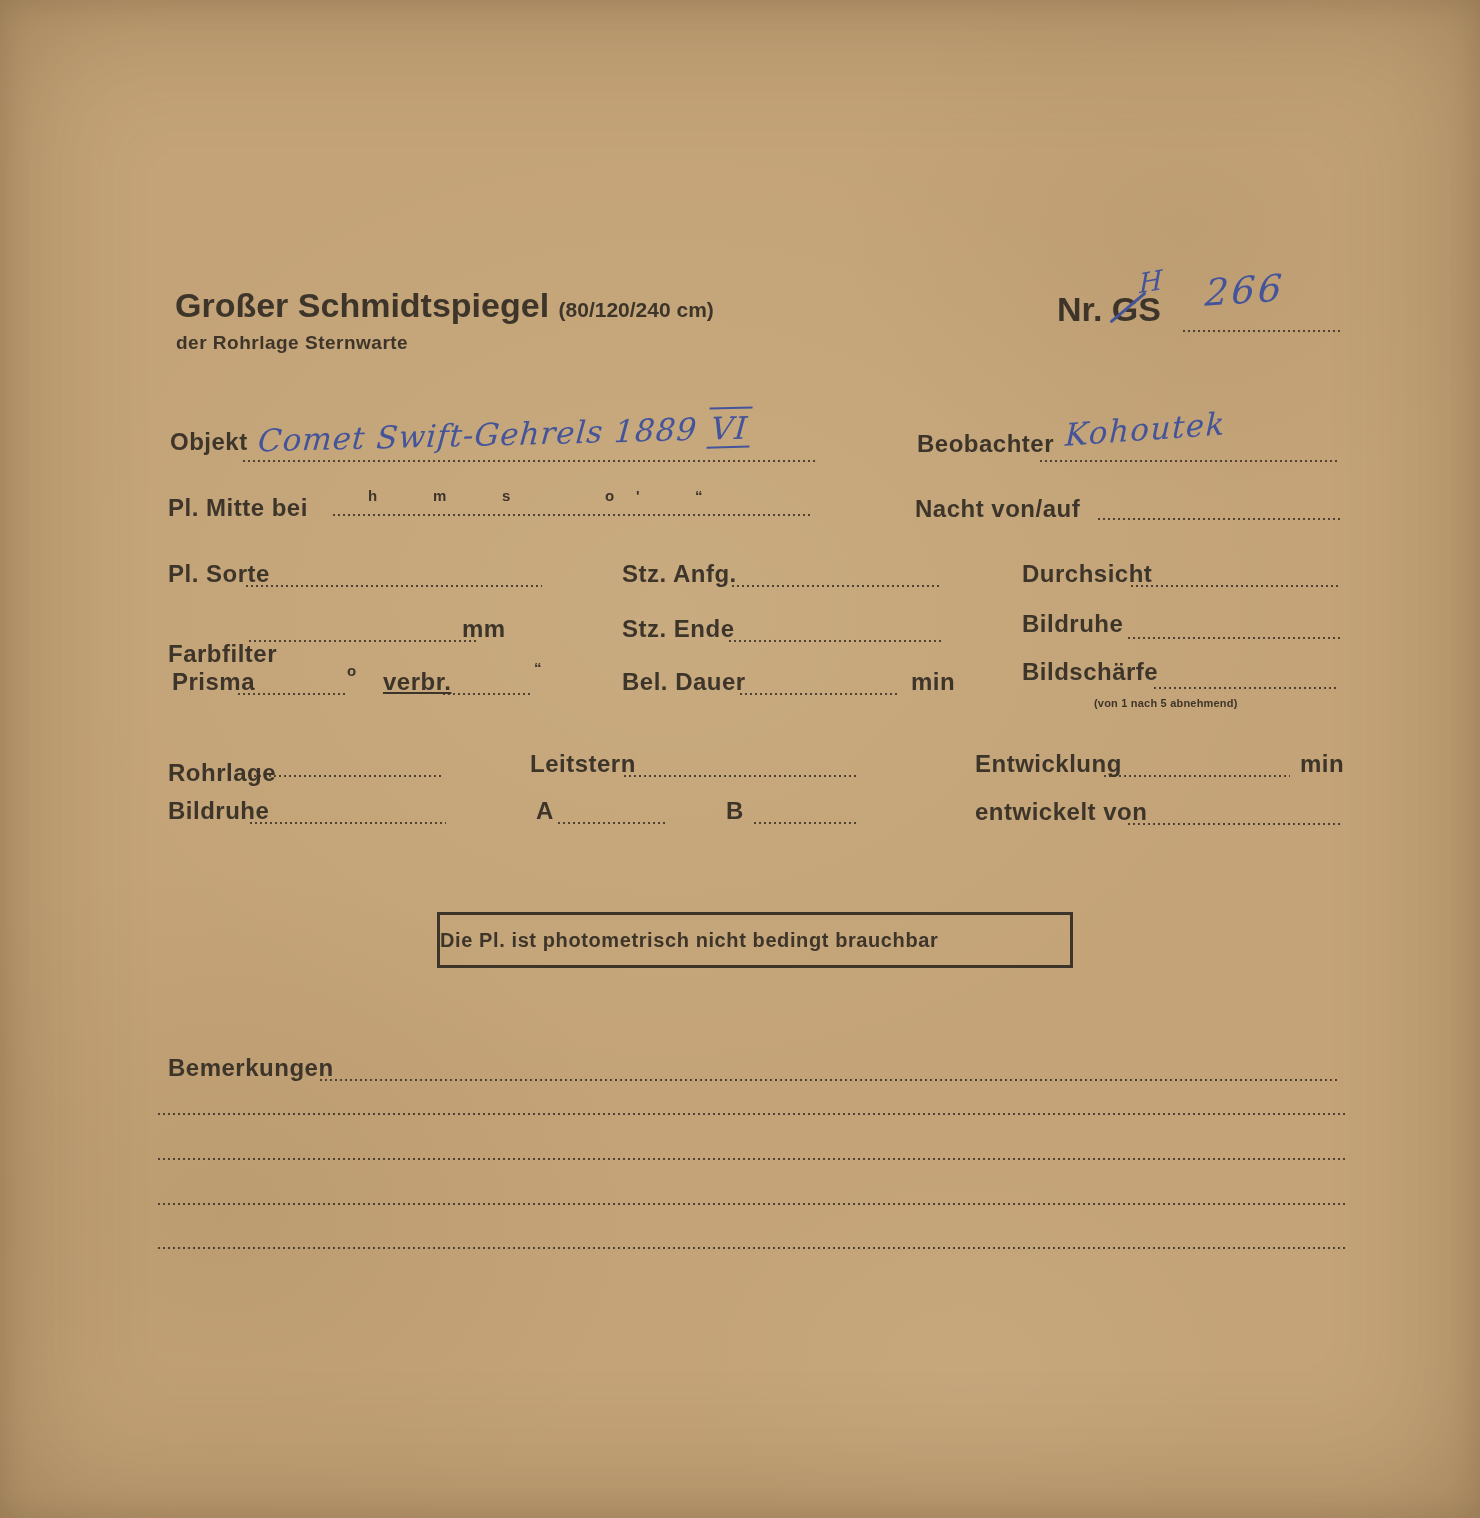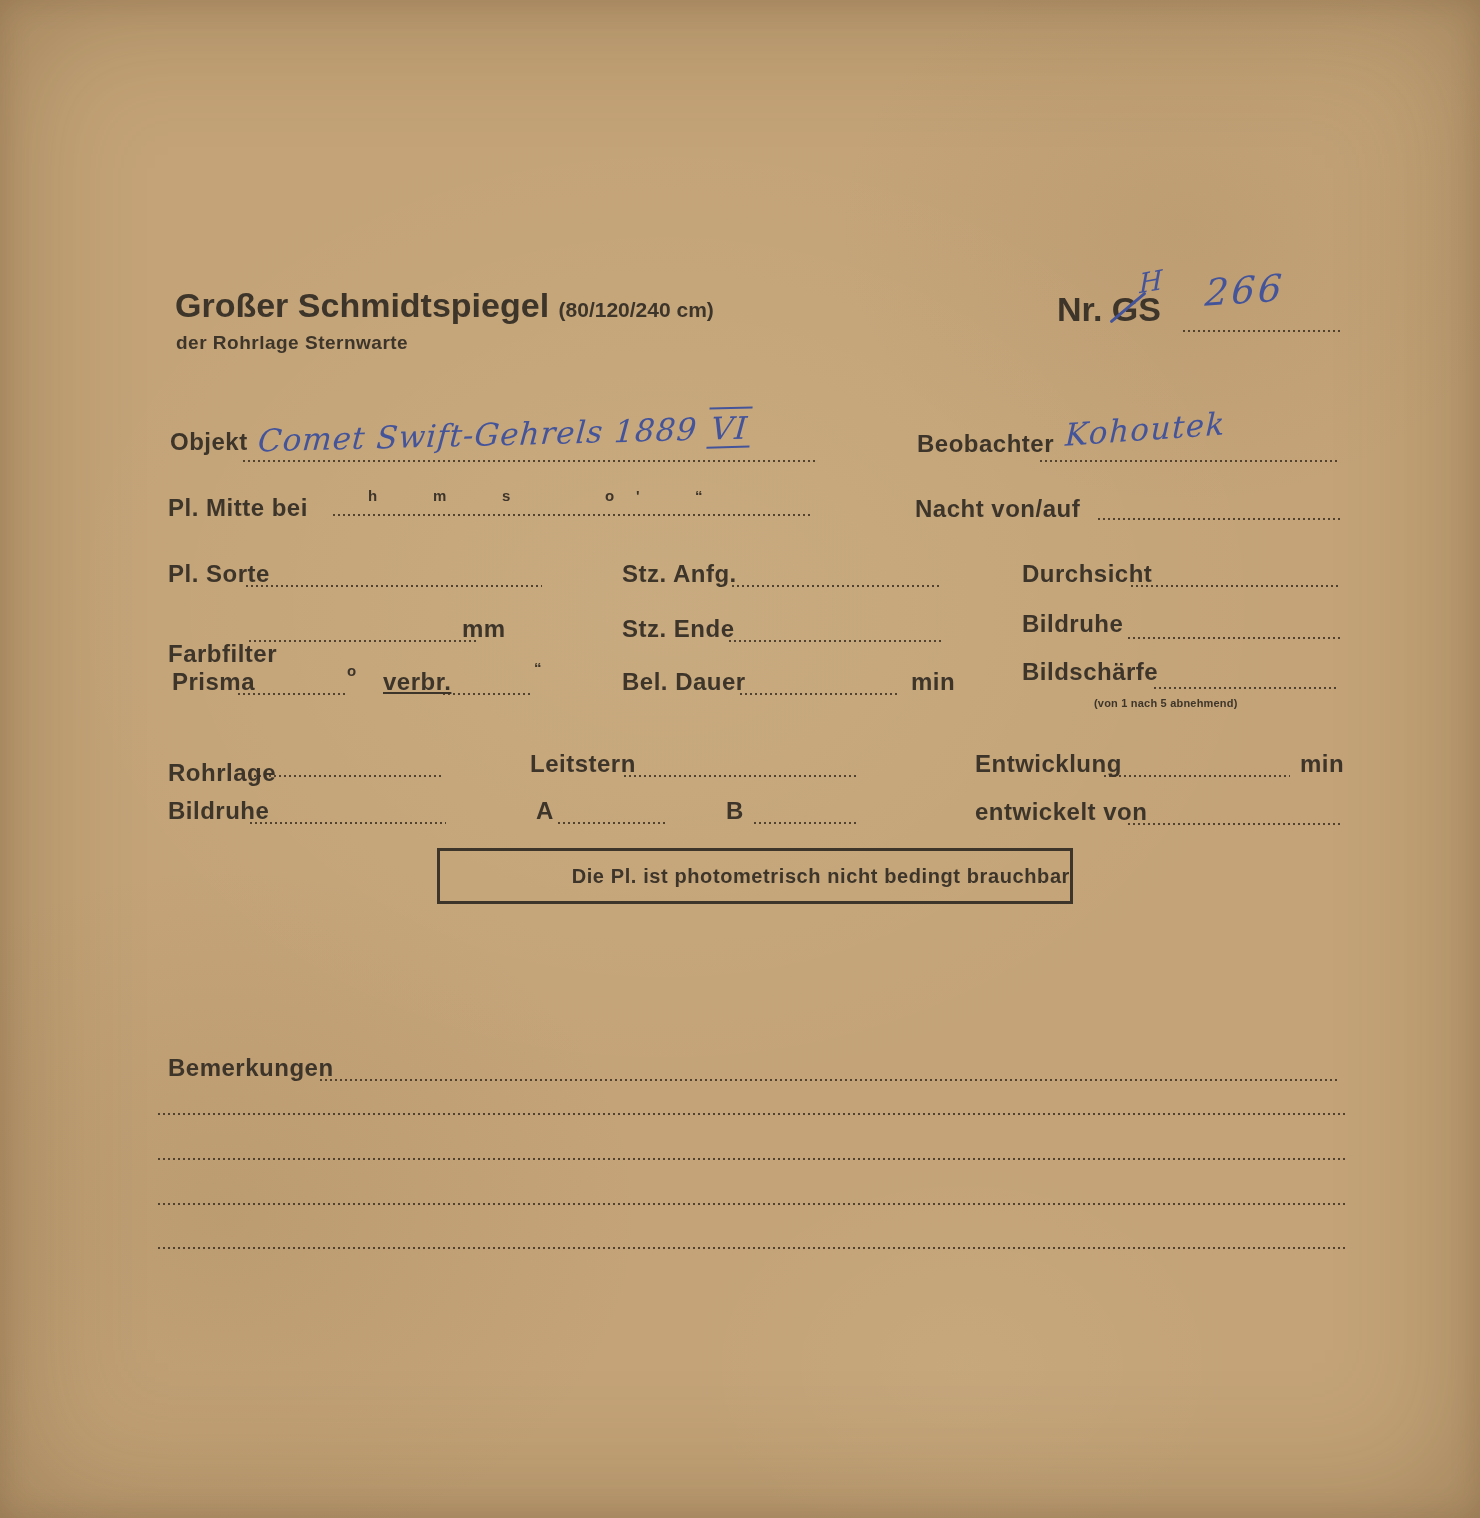--- a/index.html
+++ b/index.html
@@ -41,23 +41,23 @@
   .hw-objekt{font-size:31px;transform:rotate(-1.5deg) skewX(-6deg);letter-spacing:1px;}
   .hw-beob{font-size:31px;transform:rotate(-4deg) skewX(-6deg);letter-spacing:1.5px;}
   .hw-nr{font-size:37px;transform:rotate(-4deg) skewX(-8deg);letter-spacing:3px;}
   .hw-h{font-size:27px;transform:rotate(-10deg) skewX(-10deg);}
   .numeral{border-top:2px solid #44549b;border-bottom:2px solid #44549b;padding:1px 3px 0 3px;}
   .slash{
     position:absolute;width:46px;height:3px;background:#44549b;
     transform:rotate(-40deg);border-radius:2px;
   }
   .stamp{
-    position:absolute;left:437px;top:848px;width:630px;height:50px;
+    position:absolute;left:437px;top:912px;width:630px;height:50px;
     border:3px solid #3e352a;
-    display:flex;align-items:center;justify-content:flex-end;
+    display:flex;align-items:center;justify-content:flex-start;
   }
   .stamp .txt{font-weight:700;font-size:20px;color:#3e352a;letter-spacing:.6px;}
 </style>
 </head>
 <body>
 
 <div class="paper">
 
   <div class="lbl big" style="left:175px;top:288px;"><span>Großer Schmidtspiegel</span>&nbsp;<span class="title-note">(80/120/240 cm)</span></div>
   <div class="lbl sub" style="left:176px;top:333px;">der Rohrlage Sternwarte</div>

